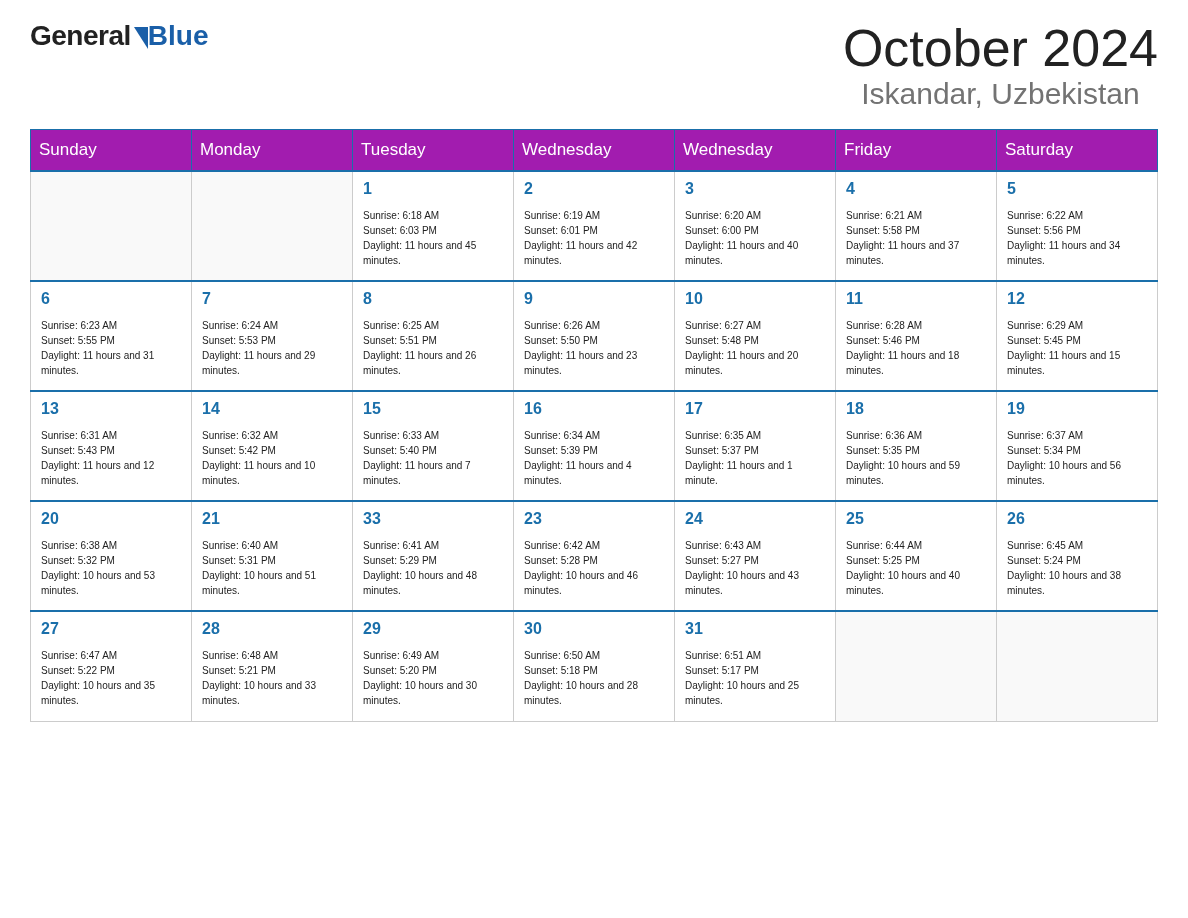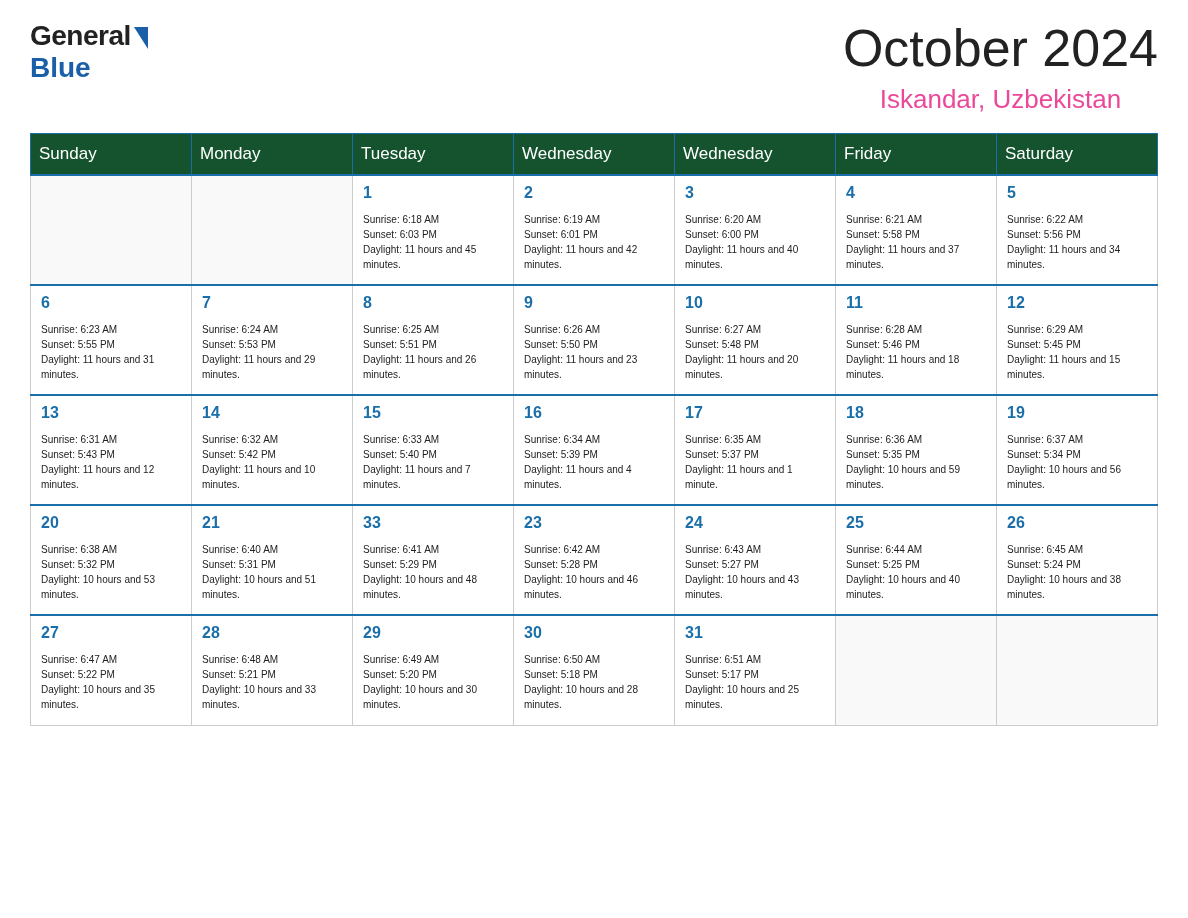--- a/index.html
+++ b/index.html
@@ -12,21 +12,21 @@
       min-height: 918px;
     }
     .header {
       display: flex;
       justify-content: space-between;
       align-items: flex-start;
       margin-bottom: 18px;
     }
     .logo {
       display: flex;
-      flex-direction: column;
+      flex-direction: row;
       align-items: flex-start;
     }
     .logo-top {
       display: flex;
       align-items: center;
     }
     .logo-general {
       font-size: 28px;
       font-weight: bold;
       color: #222;
@@ -50,31 +50,31 @@
     .title-section {
       text-align: center;
     }
     .month-title {
       font-size: 52px;
       font-weight: normal;
       color: #222;
       line-height: 1.1;
     }
     .location {
-      font-size: 26px;
-      color: #ec4899;
-      margin-top: 7px;
+      font-size: 30px;
+      color: #737373;
+      margin-top: 0;
     }
     .calendar {
       width: 100%;
       border-collapse: collapse;
       border: 1px solid #bbb;
     }
     .calendar th {
-      background: #14532d;
+      background: #a21caf;
       color: #fff;
       padding: 10px 8px;
       font-size: 17px;
       font-weight: normal;
       text-align: left;
       border: 1px solid #1a6faa;
     }
     .calendar td {
       vertical-align: top;
       padding: 8px 10px;

